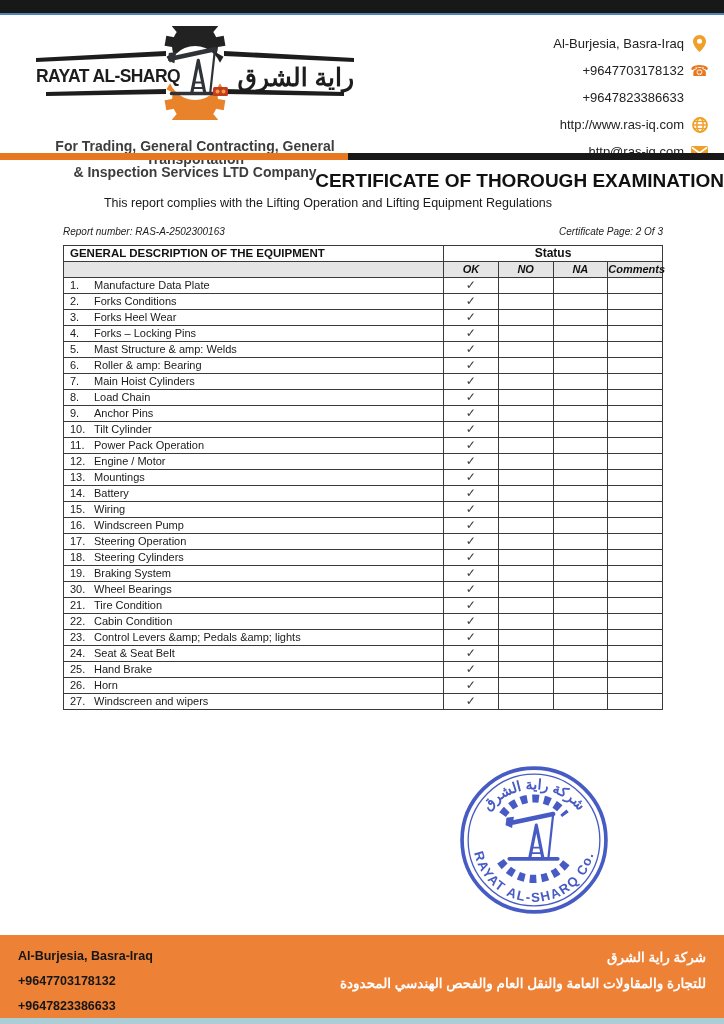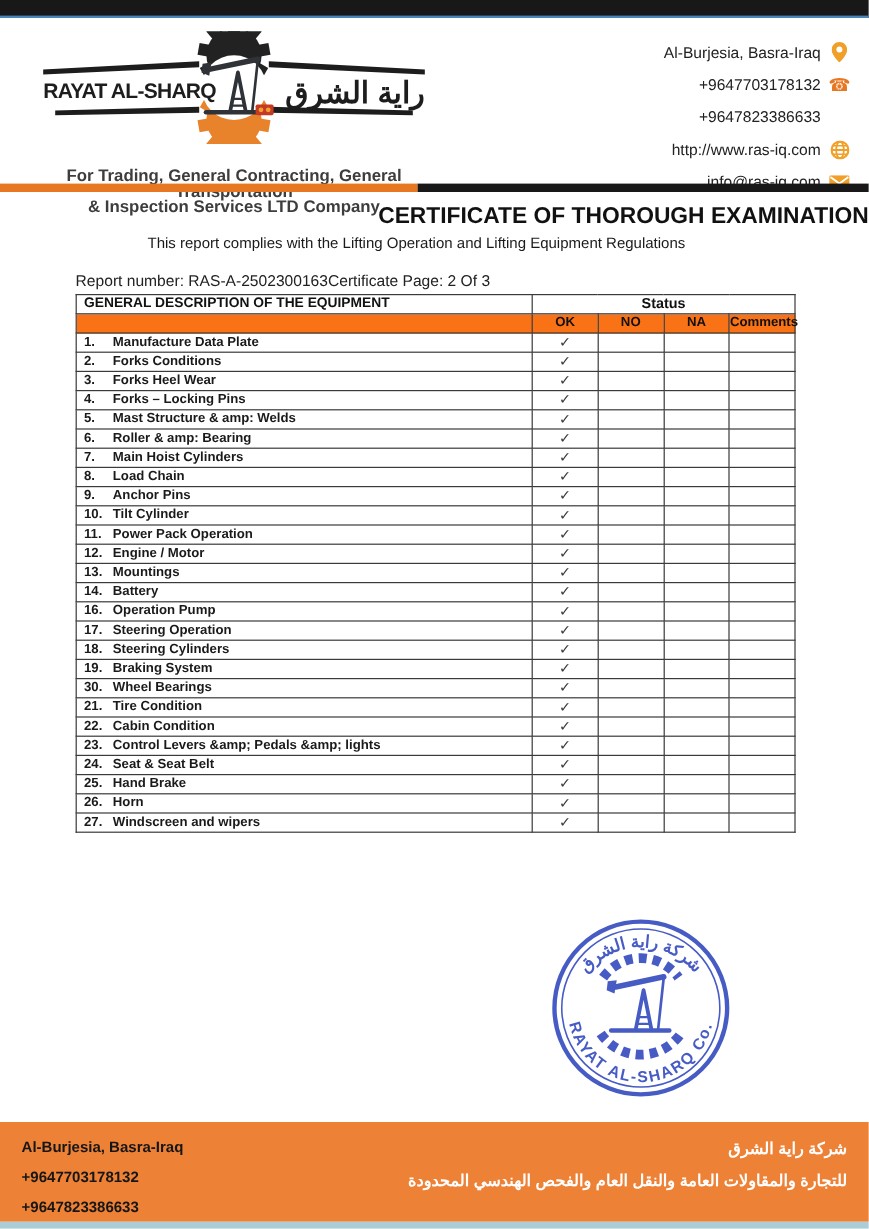--- a/index.html
+++ b/index.html
@@ -24,36 +24,36 @@
   .contact-line .txt { margin-right:7px; }
   .contact-line .ico { width:17px; height:17px; display:inline-flex; align-items:center; justify-content:center; color:#e87722; font-size:15px; }
   .contact-line .ico svg { display:block; }
   .ico-spacer { width:17px; }
   
   .divider { position:absolute; top:153px; left:0; width:724px; height:7px; font-size:0; }
   .divider .seg-orange { display:inline-block; width:348px; height:7px; background:#e87722; }
   .divider .seg-black { display:inline-block; width:376px; height:7px; background:#181818; }
   
   .title { position:absolute; top:170px; left:0; width:724px; text-align:right; font-size:19px; font-weight:bold; color:#111; }
-  .subtitle { position:absolute; top:196px; left:0; width:656px; text-align:center; font-size:12.5px; color:#1a1a1a;margin-left:19px; }
-  
-  .report-line { position:absolute; top:226px; left:63px; width:600px; display:flex; justify-content:flex-start; font-size:13px; color:#222; }
+  .subtitle { position:absolute; top:196px; left:0; width:656px; text-align:center; font-size:12.5px; color:#1a1a1a; }
+  
+  .report-line { position:absolute; top:226px; left:63px; width:600px; display:flex; justify-content:space-between; font-size:10px; color:#222;font-style:italic; }
   
   .tbl { position:absolute; top:245px; left:63px; width:600px; border-collapse:collapse; table-layout:fixed;border-radius:23px; }
   .tbl th, .tbl td { border:1px solid #3a3a3a; font-size:11px; line-height:13px; padding:1px 0; vertical-align:middle; }
   .tbl .c-desc   { width:380px; text-align:left; }
   .tbl .c-ok     { width:30px; }
   .tbl .c-no     { width:33px; }
   .tbl .c-na     { width:32px; }
   .tbl .c-com    { width:125px; }
   .tbl th { font-weight:bold; color:#111; }
   .tbl .hdr1-left { text-align:left; padding-left:6px; font-size:11.5px; }
   .tbl .hdr-status { text-align:center; font-size:12px; }
-  .tbl .orange-row th { background:#f97316; text-align:center; }
-  .tbl td.c-desc { font-weight:bold; padding-left:6px; }
+  .tbl .orange-row th { background:#e5e5e5; text-align:center;font-style:italic; }
+  .tbl td.c-desc { font-weight:normal; padding-left:6px; }
   .tbl td.c-desc .num { display:inline-block; width:24px; }
   .tbl td.chk { text-align:center; font-size:12px; color:#3a3a3a; font-weight:normal; }
   
   .stamp { position:absolute; top:764px; left:458px; width:152px; height:152px; opacity:0.93; }
   
   .footer { position:absolute; bottom:0; left:0; width:724px; }
   .footer-orange { background:#ed8136; height:83px; position:relative; }
   .footer-teal { background:#adcdd6; height:6px; }
   .footer-left { position:absolute; left:18px; top:9px; font-size:12.5px; font-weight:bold; color:#161616; line-height:25px; }
   .footer-right { position:absolute; right:18px; top:10px; text-align:right; direction:rtl; color:#ffffff; font-weight:bold; font-size:13.5px; line-height:26px; }
@@ -137,21 +137,21 @@
       <svg width="16" height="16" viewBox="0 0 16 16">
           <circle cx="8" cy="8" r="7" fill="none" stroke="#f0a028" stroke-width="1.8"></circle>
           <ellipse cx="8" cy="8" rx="3.2" ry="7" fill="none" stroke="#f0a028" stroke-width="1.5"></ellipse>
           <line x1="1" y1="8" x2="15" y2="8" stroke="#f0a028" stroke-width="1.5"></line>
           <line x1="2" y1="4.5" x2="14" y2="4.5" stroke="#f0a028" stroke-width="1.2"></line>
           <line x1="2" y1="11.5" x2="14" y2="11.5" stroke="#f0a028" stroke-width="1.2"></line>
         </svg>
     </span>
   </div>
   <div class="contact-line">
-    <span class="txt">info@ras-iq.com</span>
+    <span class="txt">http@ras-iq.com</span>
     <span class="ico">
       <svg width="17" height="12" viewBox="0 0 17 12">
           <rect x="0" y="0" width="17" height="12" rx="1.5" fill="#f0a028"></rect>
           <polyline points="1,1.5 8.5,7 16,1.5" fill="none" stroke="#ffffff" stroke-width="1.6"></polyline>
         </svg>
     </span>
   </div>
 </div>
 
 <div class="divider"><span class="seg-orange"></span><span class="seg-black"></span></div>
@@ -285,23 +285,30 @@
       </tr>
 
       <tr>
         <td class="c-desc"><span class="num">14.</span><span>Battery</span></td>
         <td class="c-ok chk">✓</td>
         <td class="c-no chk"></td>
         <td class="c-na chk"></td>
         <td class="c-com"></td>
       </tr>
 
-
-      <tr>
-        <td class="c-desc"><span class="num">16.</span><span>Operation Pump</span></td>
+      <tr>
+        <td class="c-desc"><span class="num">15.</span><span>Wiring</span></td>
+        <td class="c-ok chk">✓</td>
+        <td class="c-no chk"></td>
+        <td class="c-na chk"></td>
+        <td class="c-com"></td>
+      </tr>
+
+      <tr>
+        <td class="c-desc"><span class="num">16.</span><span>Windscreen Pump</span></td>
         <td class="c-ok chk">✓</td>
         <td class="c-no chk"></td>
         <td class="c-na chk"></td>
         <td class="c-com"></td>
       </tr>
 
       <tr>
         <td class="c-desc"><span class="num">17.</span><span>Steering Operation</span></td>
         <td class="c-ok chk">✓</td>
         <td class="c-no chk"></td>

